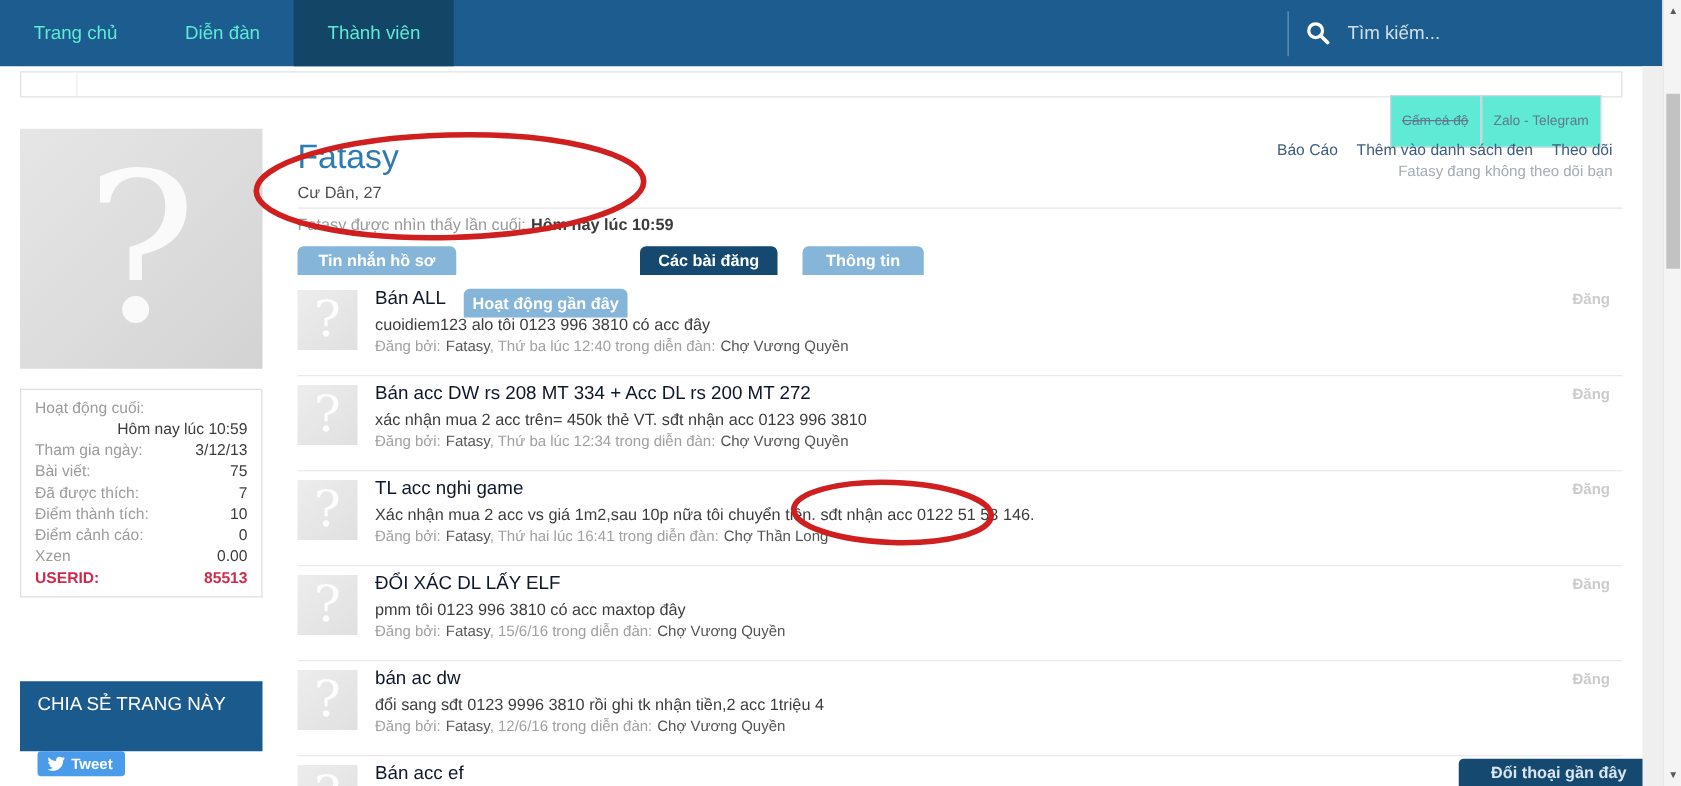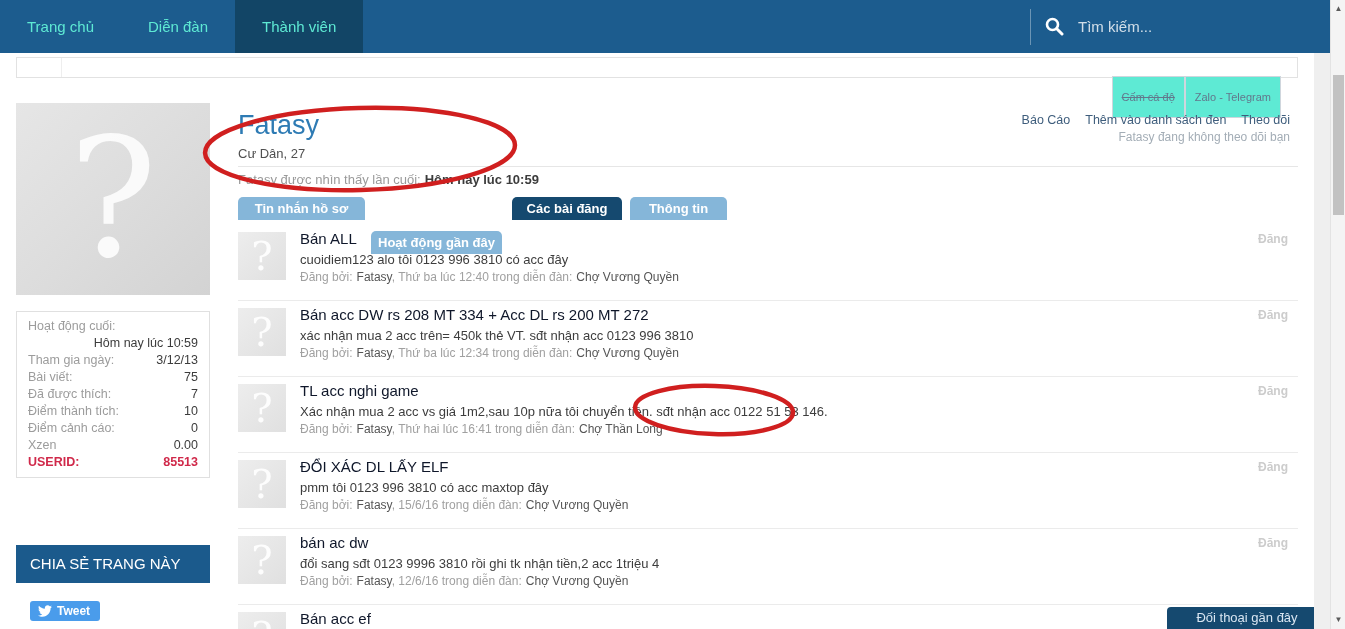--- a/index.html
+++ b/index.html
@@ -36,21 +36,21 @@
   .lastseen b{color:#3c3c3c;}
   .profile-actions{position:absolute;top:113px;right:55px;display:flex;gap:15px;font-size:12.5px;}
   .profile-actions a{color:#3e5d7c;text-decoration:none;cursor:pointer;}
   .follow-status{position:absolute;top:130px;right:55px;font-size:12px;color:#a3adb6;}
 
   
   .tabs{position:absolute;left:238px;top:197px;display:flex;}
   .tab{height:23px;line-height:23px;background:#85b6d9;color:#fff;font-size:13px;font-weight:bold;text-align:center;border-radius:5px 5px 0 0;cursor:pointer;}
   .tab1{width:127px;margin-right:6px;}
   .tab2{width:131px;margin-right:10px;margin-top:34px;}
-  .tab3{width:110px;margin-right:8px;}
+  .tab3{width:110px;margin-right:20px;}
   .tab4{width:97px;}
   .tab.active{background:#15496f;}
 
   
   .posts{position:absolute;left:238px;top:225px;width:1060px;}
   .post{position:relative;height:75px;}
   .post + .post{border-top:1px solid #ebebeb;}
   .post-thumb{position:absolute;left:0;top:7px;width:48px;height:48px;background:linear-gradient(135deg,#ededed,#e0e0e0);display:flex;align-items:center;justify-content:center;}
   .post-thumb span{font-family:"DejaVu Serif",serif;font-size:40px;color:rgba(255,255,255,.9);line-height:1;}
   .post-title{position:absolute;left:62px;top:5px;font-size:15px;color:#0f172a;text-decoration:none;cursor:pointer;white-space:nowrap;}
@@ -67,25 +67,25 @@
 
   
   .stats-box{position:absolute;left:16px;top:311px;width:194px;border:1px solid #e0e0e0;background:#fff;box-sizing:border-box;padding:6px 11px;font-size:12.5px;}
   .stat-row{display:flex;justify-content:space-between;line-height:17px;}
   .stat-row.stacked{flex-direction:column;}
   .stat-row.stacked .stat-value{text-align:right;}
   .stat-label{color:#9c9c9c;}
   .stat-value{color:#3c3c3c;}
   .stat-row.userid .stat-label,.stat-row.userid .stat-value{color:#d0294a;font-weight:bold;}
   .bday-box{position:absolute;left:16px;top:496px;width:194px;height:30px;border:1px solid #e0e0e0;background:#fff;box-sizing:border-box;display:flex;align-items:center;justify-content:space-between;padding:0 11px;font-size:12.5px;}
-  .share-header{position:absolute;left:16px;top:545px;width:194px;height:38px;background:#1b5a8c;color:#fff;font-size:15px;line-height:38px;padding-left:14px;box-sizing:border-box;}
+  .share-header{position:absolute;left:16px;top:545px;width:194px;height:56px;background:#1b5a8c;color:#fff;font-size:15px;line-height:38px;padding-left:14px;box-sizing:border-box;}
   .tweet-btn{position:absolute;left:30px;top:601px;display:flex;align-items:center;gap:5px;background:#4a9ceb;color:#fff;font-size:12px;font-weight:bold;border-radius:3px;padding:3px 10px 3px 8px;cursor:pointer;}
 
   
-  .bottom-bar{position:absolute;left:1167px;top:607px;width:160px;height:22px;background:#15496f;border-radius:4px 4px 0 0;color:#d9e6f2;font-size:13px;font-weight:normal;text-align:center;line-height:22px;cursor:pointer;}
+  .bottom-bar{position:absolute;left:1167px;top:607px;width:160px;height:22px;background:#15496f;border-radius:4px 4px 0 0;color:#d9e6f2;font-size:13px;font-weight:bold;text-align:center;line-height:22px;cursor:pointer;}
 
   
   .gutter{position:absolute;left:1314px;top:53px;width:16px;height:576px;background:#efefef;}
   .scrollbar{position:absolute;left:1330px;top:0;width:15px;height:629px;background:#f4f4f4;border-left:1px solid #e3e3e3;box-sizing:border-box;}
   .scroll-arrow{position:absolute;left:0;width:15px;height:14px;font-size:8px;color:#5a5a5a;text-align:center;line-height:14px;cursor:pointer;}
   .scroll-up{top:2px;}
   .scroll-down{bottom:2px;}
   .scroll-thumb{position:absolute;left:2px;top:75px;width:11px;height:140px;background:#c2c2c2;cursor:pointer;}
 </style>
 </head>

